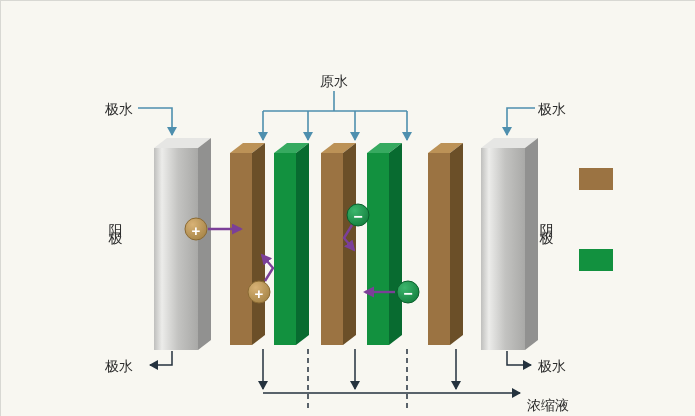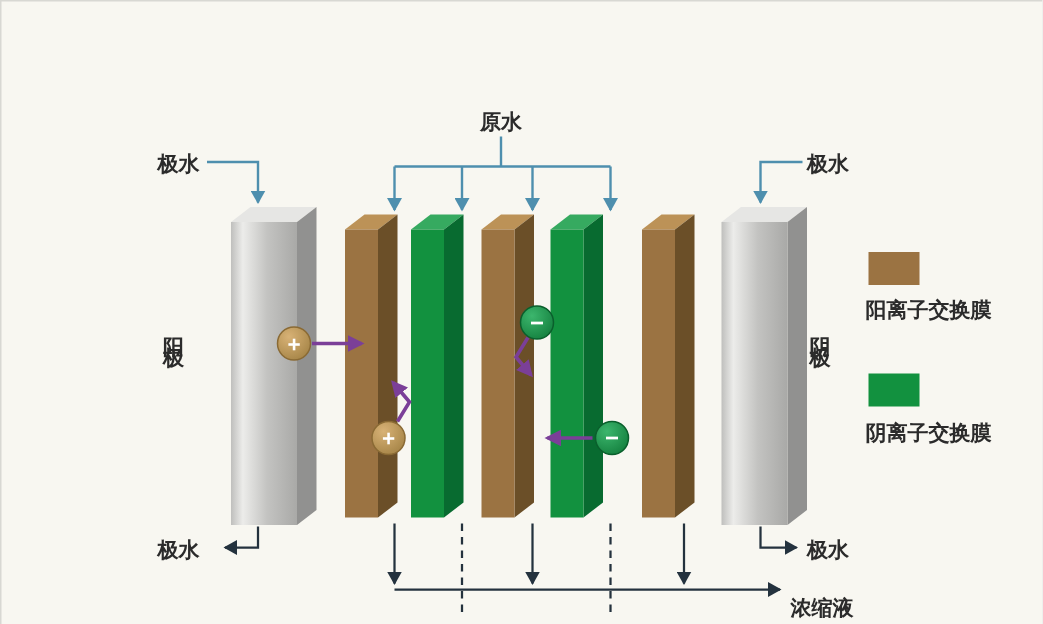--- a/index.html
+++ b/index.html
@@ -7,21 +7,21 @@
     position:relative; width:695px; height:416px;
     background:#f8f7f1;
     font-family:"Liberation Sans", sans-serif;
     color:#2b2b2b;
     border-top:1px solid #d8d8d3;
     border-left:1px solid #d8d8d3;
     box-sizing:border-box;
     overflow:hidden;
   }
   .stage svg { position:absolute; left:0; top:0; }
-  .lbl { position:absolute; font-size:14px; line-height:1.15; white-space:nowrap;font-weight:bold; }
+  .lbl { position:absolute; font-size:14px; line-height:1.15; white-space:nowrap; }
   .vert { writing-mode:vertical-rl; text-orientation:upright; letter-spacing:7px; }
   .legend-lbl { font-size:14px; }
 </style>
 </head>
 <body>
 
 <div class="stage">
 
   <svg width="695" height="416" viewBox="0 0 695 416">
     <defs>
@@ -149,15 +149,13 @@
   <div class="lbl" style="left:104px; top:100px;">极水</div>
   <div class="lbl" style="left:537px; top:100px;">极水</div>
   <div class="lbl" style="left:104px; top:357px;">极水</div>
   <div class="lbl" style="left:537px; top:357px;">极水</div>
 
   <div class="lbl vert" style="left:107px; top:212px;">阳极</div>
   <div class="lbl vert" style="left:538px; top:212px;">阴极</div>
 
   <div class="lbl" style="left:526px; top:396px;">浓缩液</div>
 
-  <div class="lbl legend-lbl" style="left:576px; top:197px;">阳离子交换膜</div>
-  <div class="lbl legend-lbl" style="left:576px; top:279px;">阴离子交换膜</div>
 </div>
 
 </body></html>

